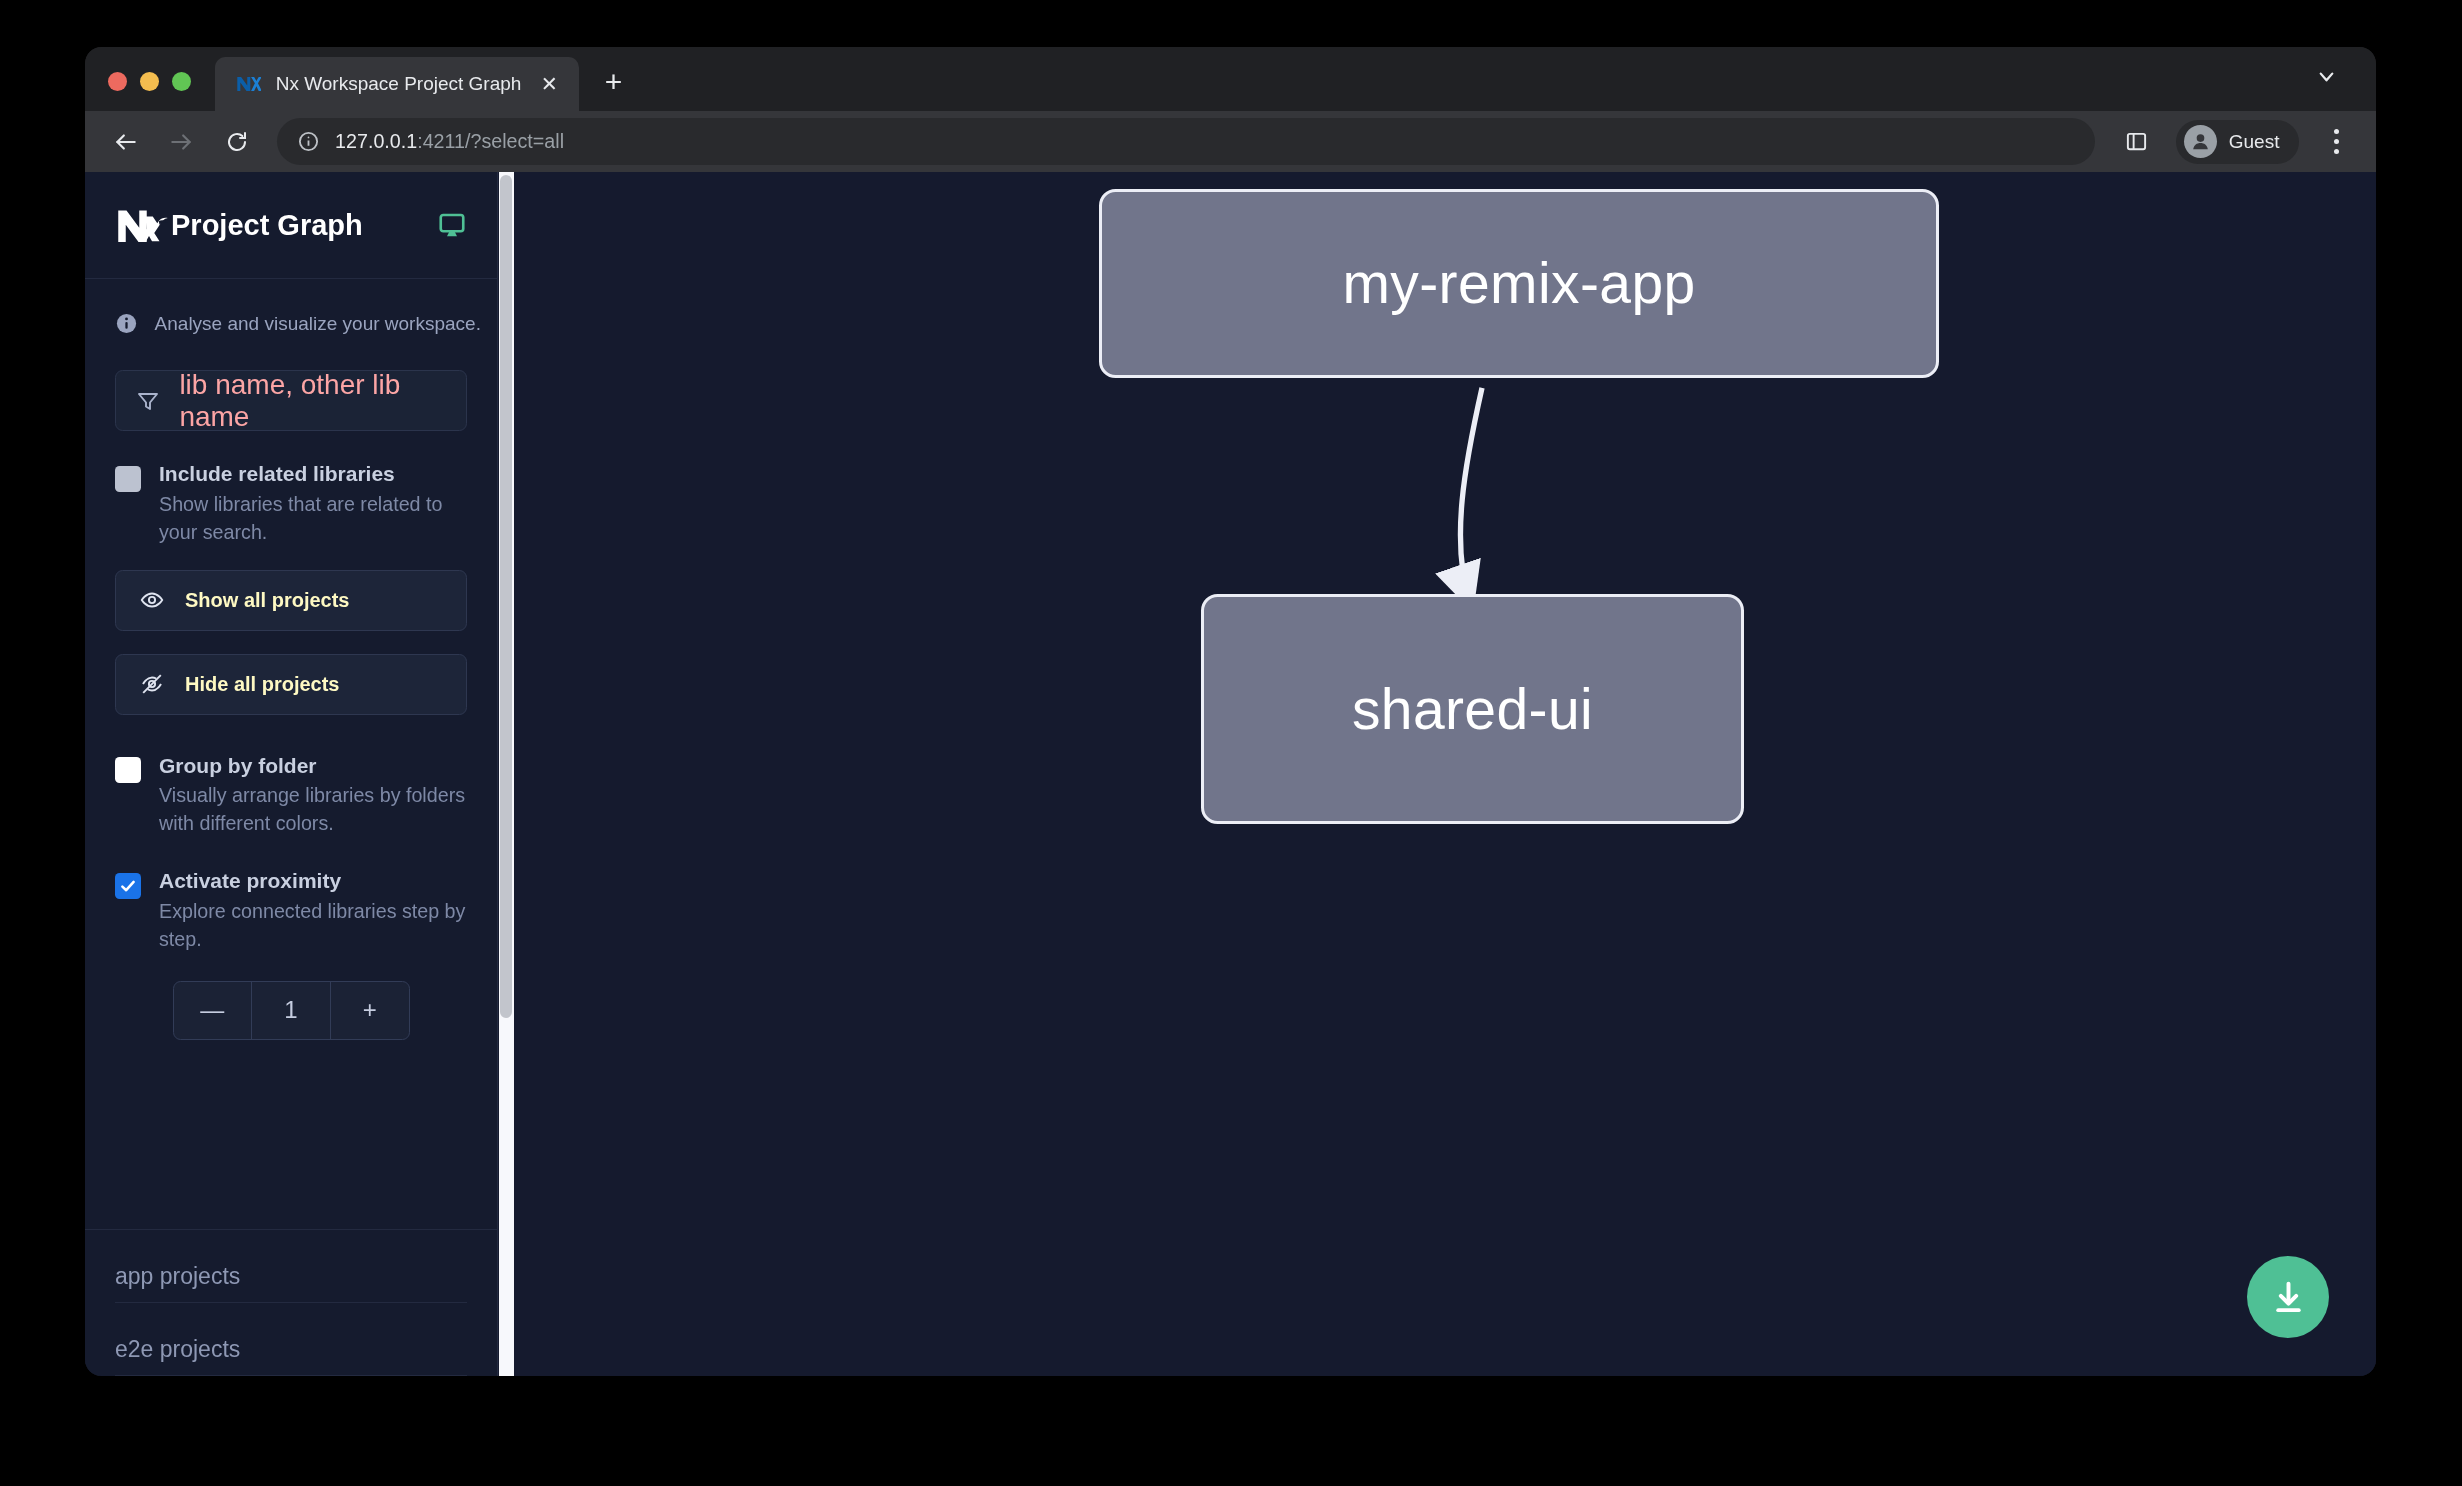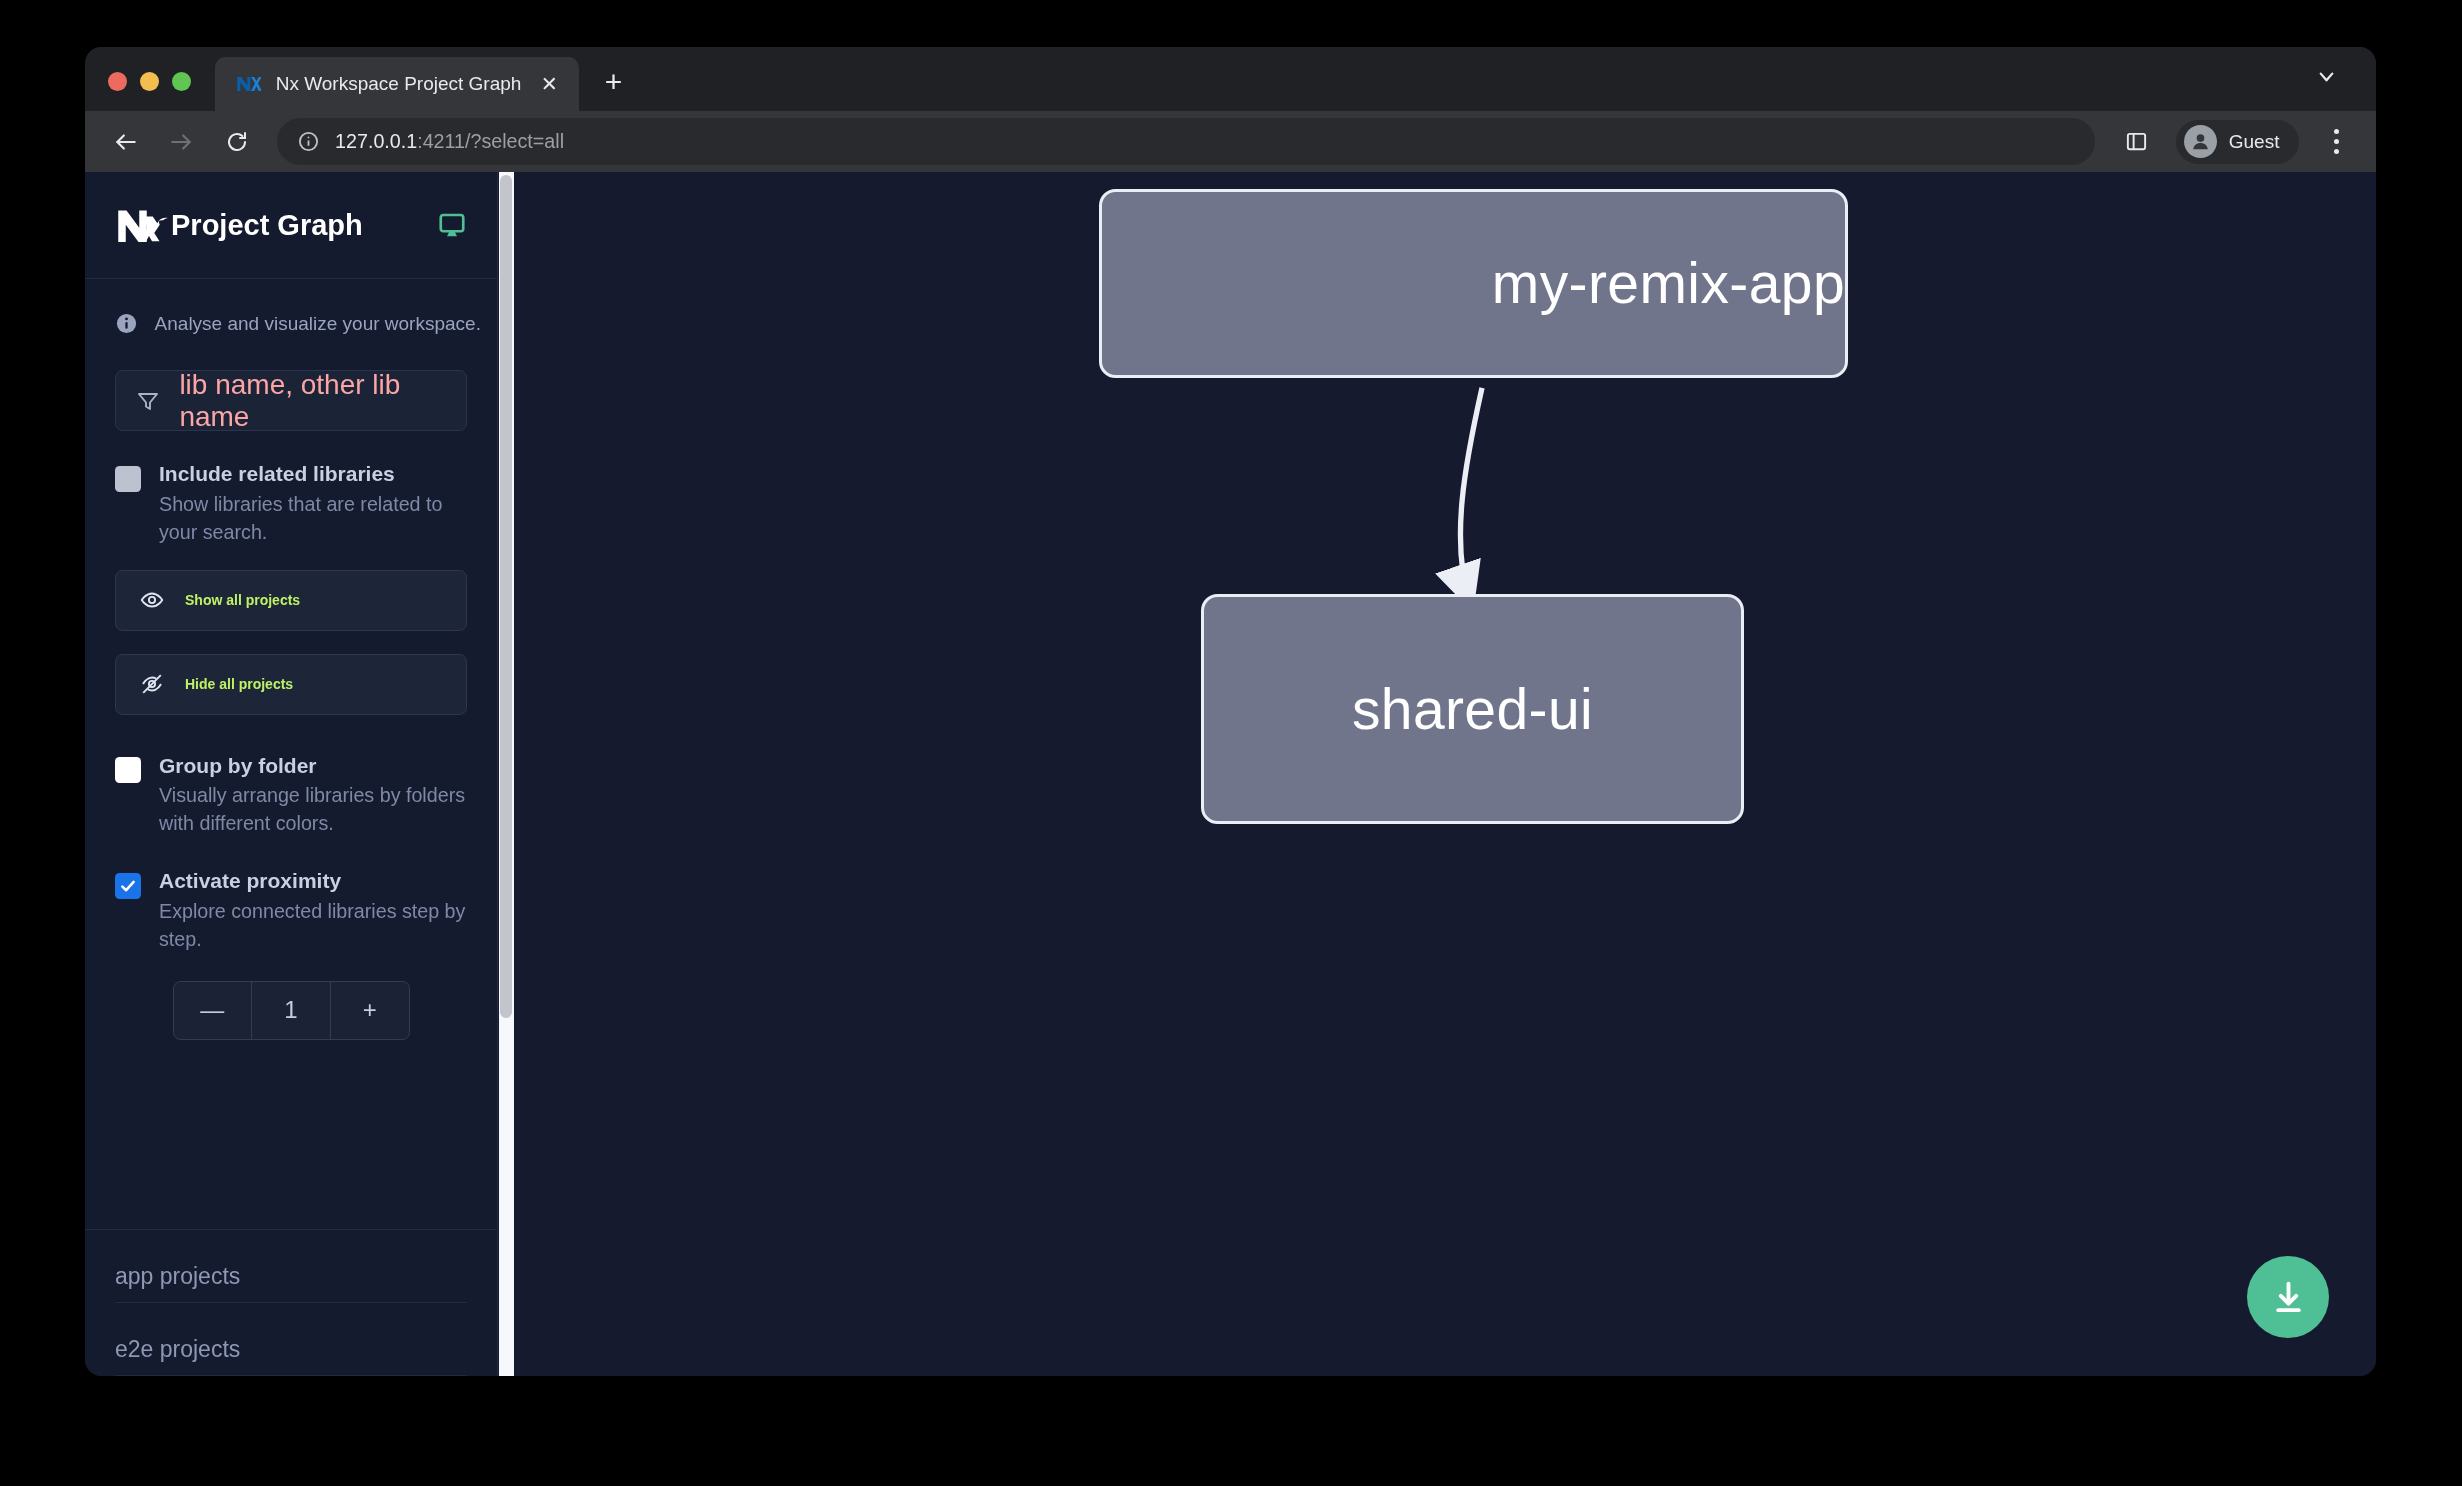--- a/index.html
+++ b/index.html
@@ -252,22 +252,22 @@
     height: 61px;
     background: #1d2539;
     border: 1.5px solid #2e3750;
     border-radius: 7.6px;
     display: flex;
     align-items: center;
     padding: 0 24px;
     gap: 21px;
   }
   .sidebar-button-label {
-    color: #bef264;
-    font-size: 14px;
+    color: #fef9c3;
+    font-size: 20px;
     font-weight: bold;
     white-space: nowrap;
   }
 
   #stepper {
     margin: 27px auto 0 auto;
     width: 237px;
     height: 59px;
     border: 1.5px solid #323c57;
     border-radius: 7.6px;
@@ -331,21 +331,21 @@
     display: flex;
     align-items: center;
     justify-content: center;
   }
   .graph-node-label {
     color: #ffffff;
     font-size: 57px;
     letter-spacing: 0.4px;
     white-space: nowrap;
   }
-  #node-my-remix-app { left: 601px; top: 16.6px; width: 749px; height: 189px; justify-content: flex-end; }
+  #node-my-remix-app { left: 601px; top: 16.6px; width: 840px; height: 189px; }
   #node-shared-ui   { left: 703px; top: 422px; width: 543px; height: 230px; }
 
   #download-fab {
     position: absolute;
     right: 47px;
     bottom: 38px;
     width: 82px;
     height: 82px;
     border-radius: 50%;
     background: #4fc095;

